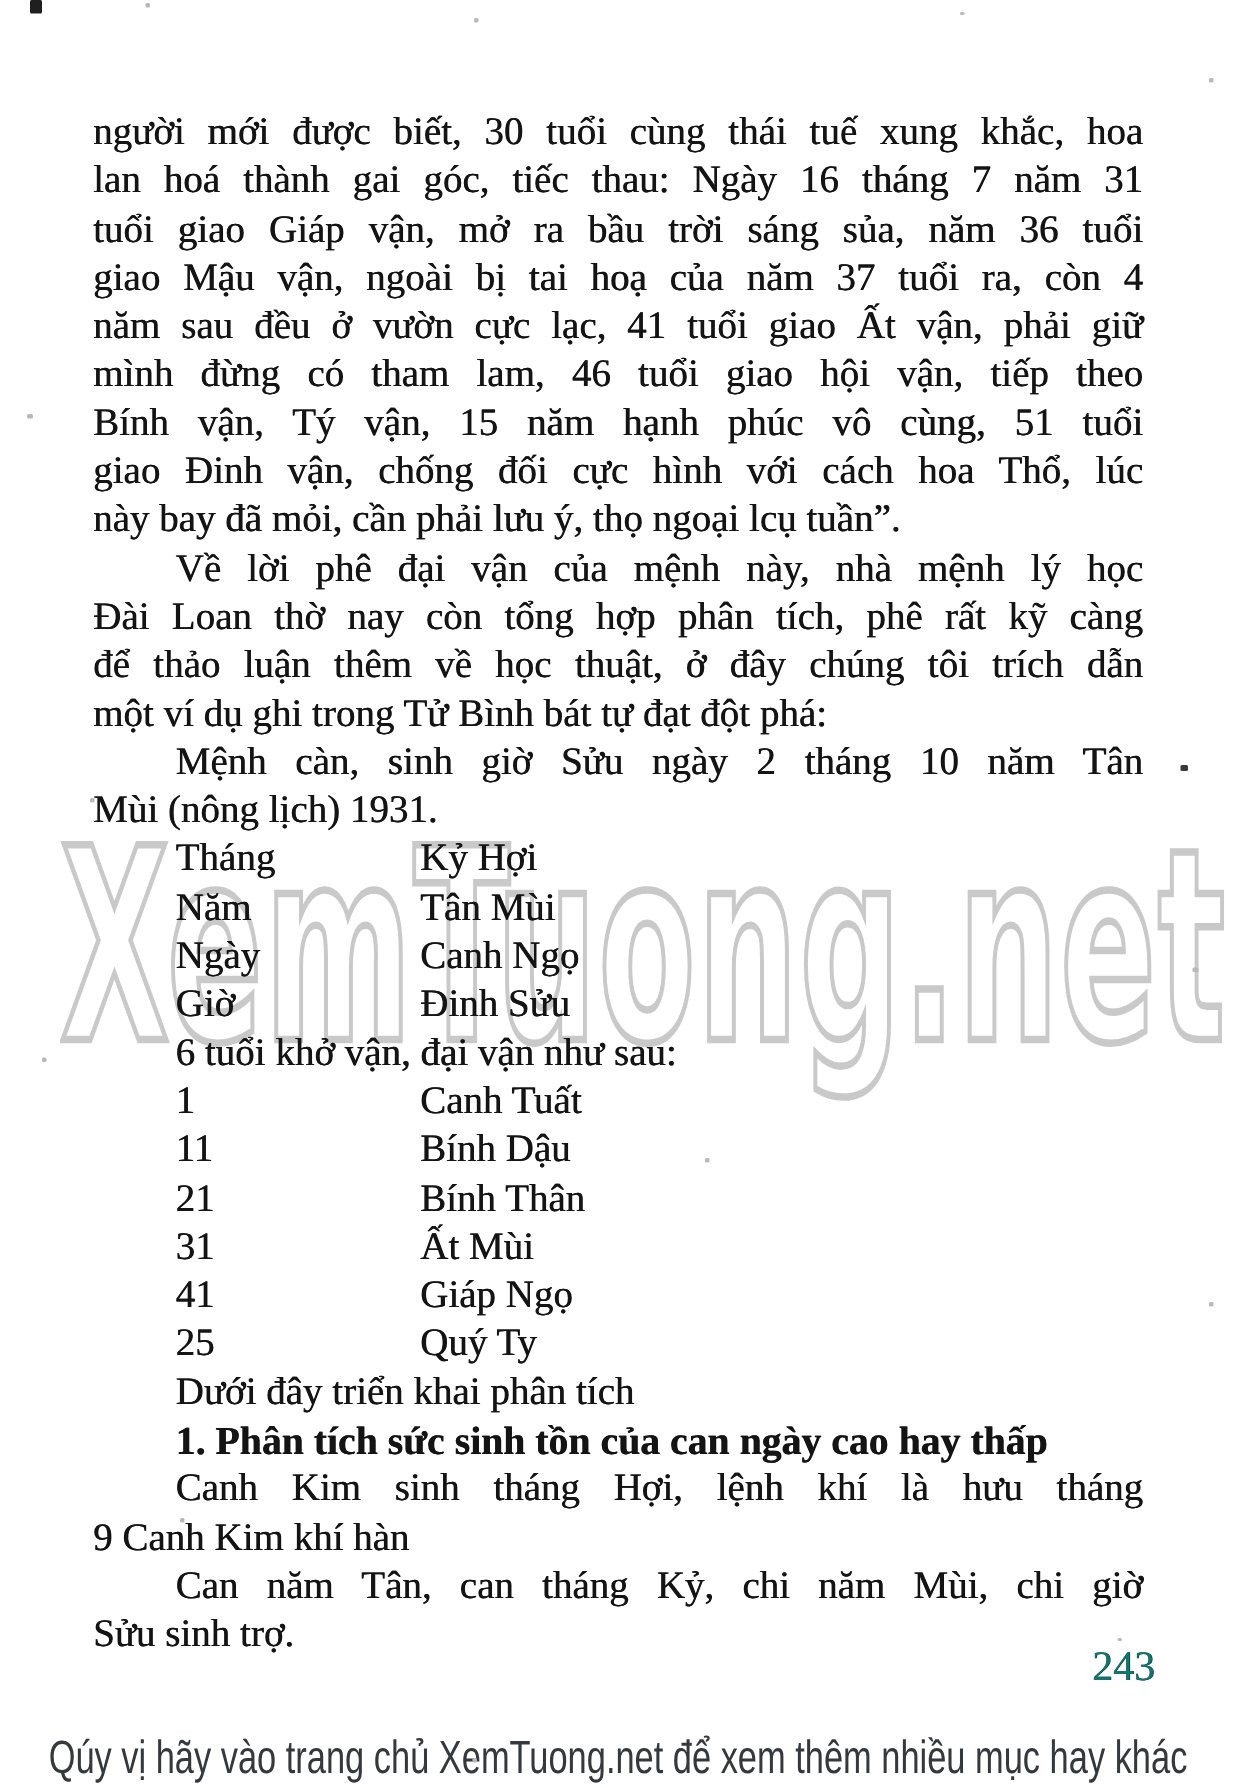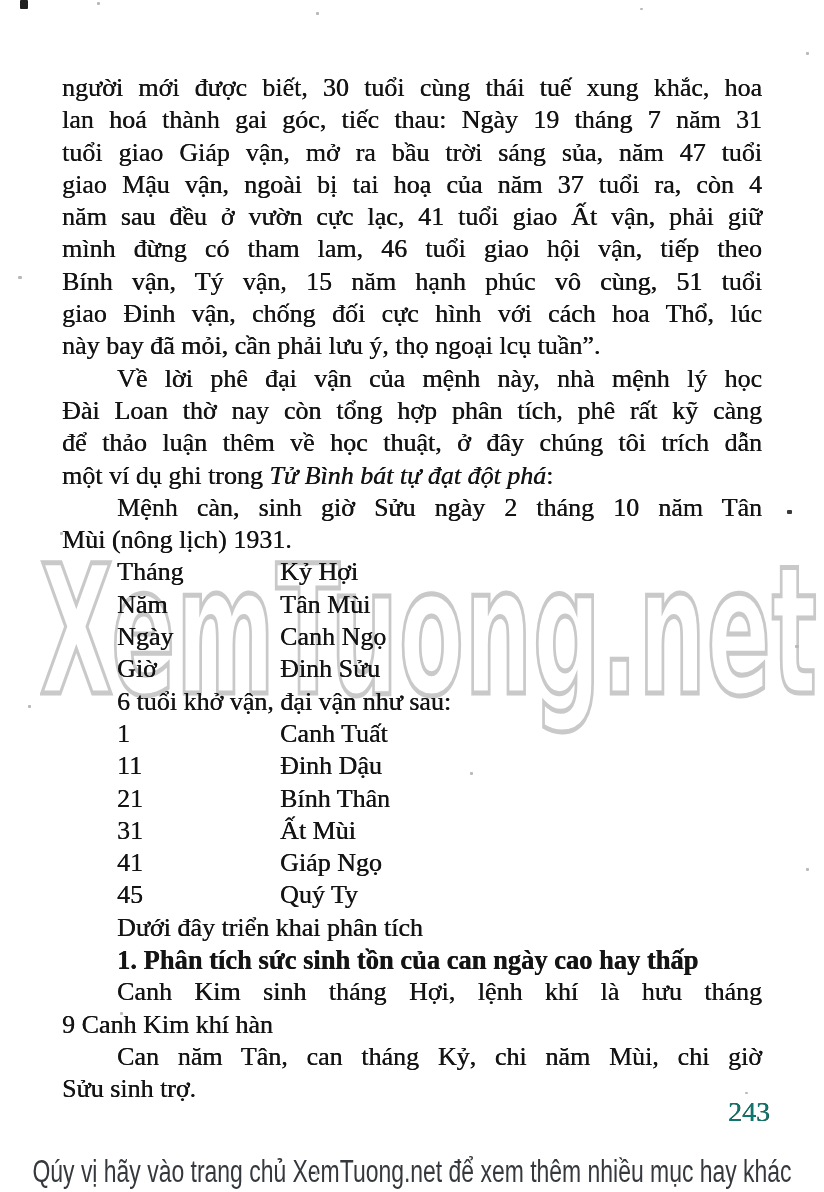--- a/index.html
+++ b/index.html
@@ -19,21 +19,21 @@
     z-index:2;
     font-size:26px;
     line-height:32.3px;
     color:#141414;
     text-shadow:0.35px 0 0 #141414; 
   }
   .line { height:32.3px; overflow:visible; }
   .line.justify { text-align:justify; text-align-last:justify; }
   .line.indent { padding-left:55px; }
   .line.bold { font-weight:700; font-size:26.5px; }
-  .seg.italic { font-style:italic; }
+  .seg.italic { }
   .col-label { display:inline-block; width:163px; }
 
   
   .watermark {
     position:absolute;
     left:40px; top:528px;
     z-index:1;
     font-family:"DejaVu Sans", sans-serif;
     font-weight:bold;
     font-size:178px;
@@ -69,45 +69,45 @@
 
   .speck { position:absolute; z-index:3; background:#b9b9b9; border-radius:1px; }
 </style>
 </head>
 <body>
 
 <div class="page">
   <div class="watermark">XemTuong.net</div>
   <div class="text-block">
       <div class="line justify"><span class="seg">người mới được biết, 30 tuổi cùng thái tuế xung khắc, hoa</span></div>
-      <div class="line justify"><span class="seg">lan hoá thành gai góc, tiếc thau: Ngày 19 tháng 7 năm 31</span></div>
-      <div class="line justify"><span class="seg">tuổi giao Giáp vận, mở ra bầu trời sáng sủa, năm 47 tuổi</span></div>
+      <div class="line justify"><span class="seg">lan hoá thành gai góc, tiếc thau: Ngày 16 tháng 7 năm 31</span></div>
+      <div class="line justify"><span class="seg">tuổi giao Giáp vận, mở ra bầu trời sáng sủa, năm 36 tuổi</span></div>
       <div class="line justify"><span class="seg">giao Mậu vận, ngoài bị tai hoạ của năm 37 tuổi ra, còn 4</span></div>
       <div class="line justify"><span class="seg">năm sau đều ở vườn cực lạc, 41 tuổi giao Ất vận, phải giữ</span></div>
       <div class="line justify"><span class="seg">mình đừng có tham lam, 46 tuổi giao hội vận, tiếp theo</span></div>
       <div class="line justify"><span class="seg">Bính vận, Tý vận, 15 năm hạnh phúc vô cùng, 51 tuổi</span></div>
       <div class="line justify"><span class="seg">giao Đinh vận, chống đối cực hình với cách hoa Thổ, lúc</span></div>
       <div class="line"><span class="seg">này bay đã mỏi, cần phải lưu ý, thọ ngoại lcụ tuần”.</span></div>
       <div class="line justify indent"><span class="seg">Về lời phê đại vận của mệnh này, nhà mệnh lý học</span></div>
       <div class="line justify"><span class="seg">Đài Loan thờ nay còn tổng hợp phân tích, phê rất kỹ càng</span></div>
       <div class="line justify"><span class="seg">để thảo luận thêm về học thuật, ở đây chúng tôi trích dẫn</span></div>
       <div class="line"><span class="seg">một ví dụ ghi trong </span><span class="seg italic">Tử Bình bát tự đạt đột phá</span><span class="seg">:</span></div>
       <div class="line justify indent"><span class="seg">Mệnh càn, sinh giờ Sửu ngày 2 tháng 10 năm Tân</span></div>
       <div class="line"><span class="seg">Mùi (nông lịch) 1931.</span></div>
       <div class="line indent"><span class="col-label">Tháng</span><span>Kỷ Hợi</span></div>
       <div class="line indent"><span class="col-label">Năm</span><span>Tân Mùi</span></div>
       <div class="line indent"><span class="col-label">Ngày</span><span>Canh Ngọ</span></div>
       <div class="line indent"><span class="col-label">Giờ</span><span>Đinh Sửu</span></div>
       <div class="line indent"><span class="seg">6 tuổi khở vận, đại vận như sau:</span></div>
       <div class="line indent"><span class="col-label">1</span><span>Canh Tuất</span></div>
-      <div class="line indent"><span class="col-label">11</span><span>Đinh Dậu</span></div>
+      <div class="line indent"><span class="col-label">11</span><span>Bính Dậu</span></div>
       <div class="line indent"><span class="col-label">21</span><span>Bính Thân</span></div>
       <div class="line indent"><span class="col-label">31</span><span>Ất Mùi</span></div>
       <div class="line indent"><span class="col-label">41</span><span>Giáp Ngọ</span></div>
-      <div class="line indent"><span class="col-label">45</span><span>Quý Ty</span></div>
+      <div class="line indent"><span class="col-label">25</span><span>Quý Ty</span></div>
       <div class="line indent"><span class="seg">Dưới đây triển khai phân tích</span></div>
       <div class="line indent bold"><span class="seg">1. Phân tích sức sinh tồn của can ngày cao hay thấp</span></div>
       <div class="line justify indent"><span class="seg">Canh Kim sinh tháng Hợi, lệnh khí là hưu tháng</span></div>
       <div class="line"><span class="seg">9 Canh Kim khí hàn</span></div>
       <div class="line justify indent"><span class="seg">Can năm Tân, can tháng Kỷ, chi năm Mùi, chi giờ</span></div>
       <div class="line"><span class="seg">Sửu sinh trợ.</span></div>
     </div>
   <div class="page-number">243</div>
   <div class="footer-note">Qúy vị hãy vào trang chủ XemTuong.net để xem thêm nhiều mục hay khác</div>
 <div class="speck" style="left: 20px; top: 0px; width: 8px; height: 9px; background: rgb(31, 31, 31);"></div>

